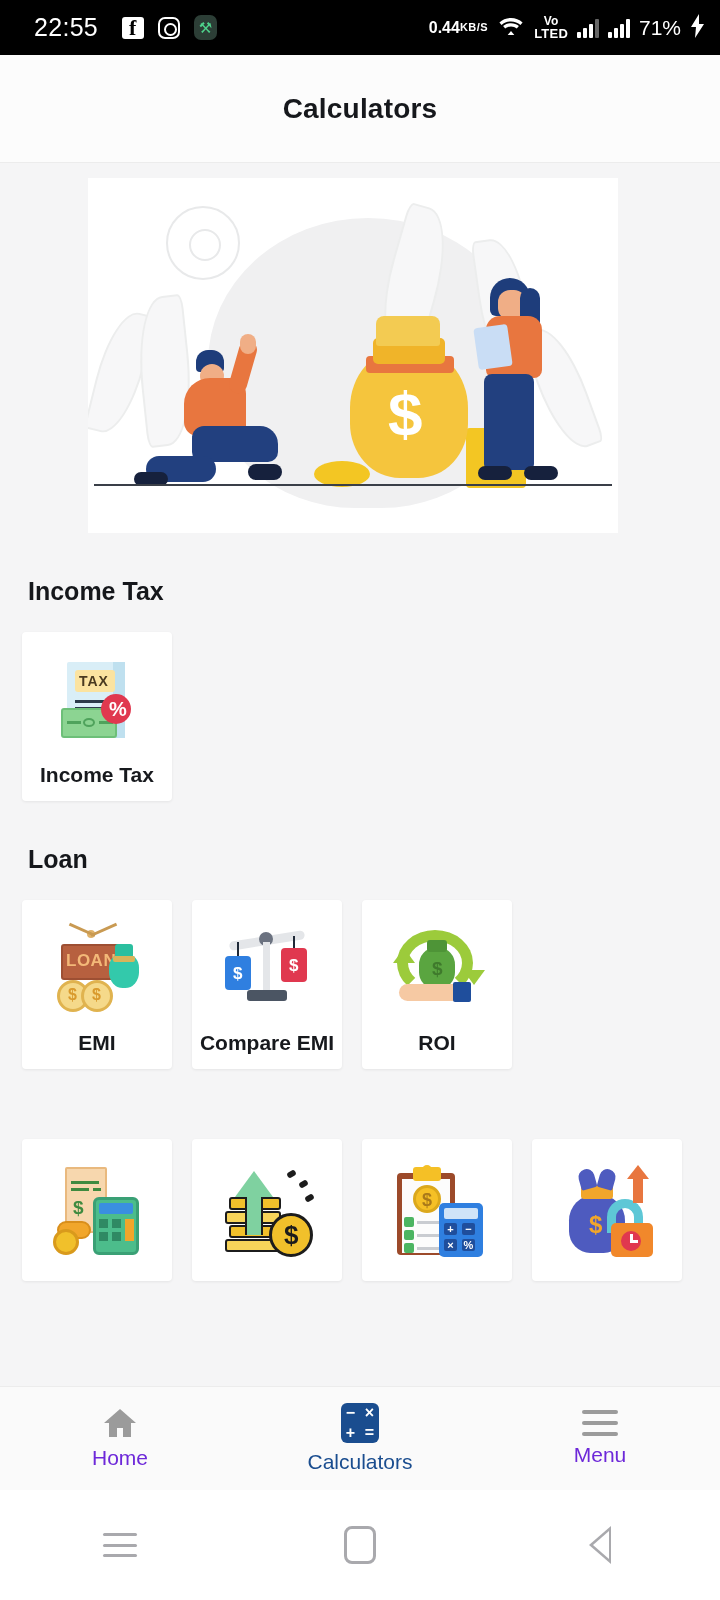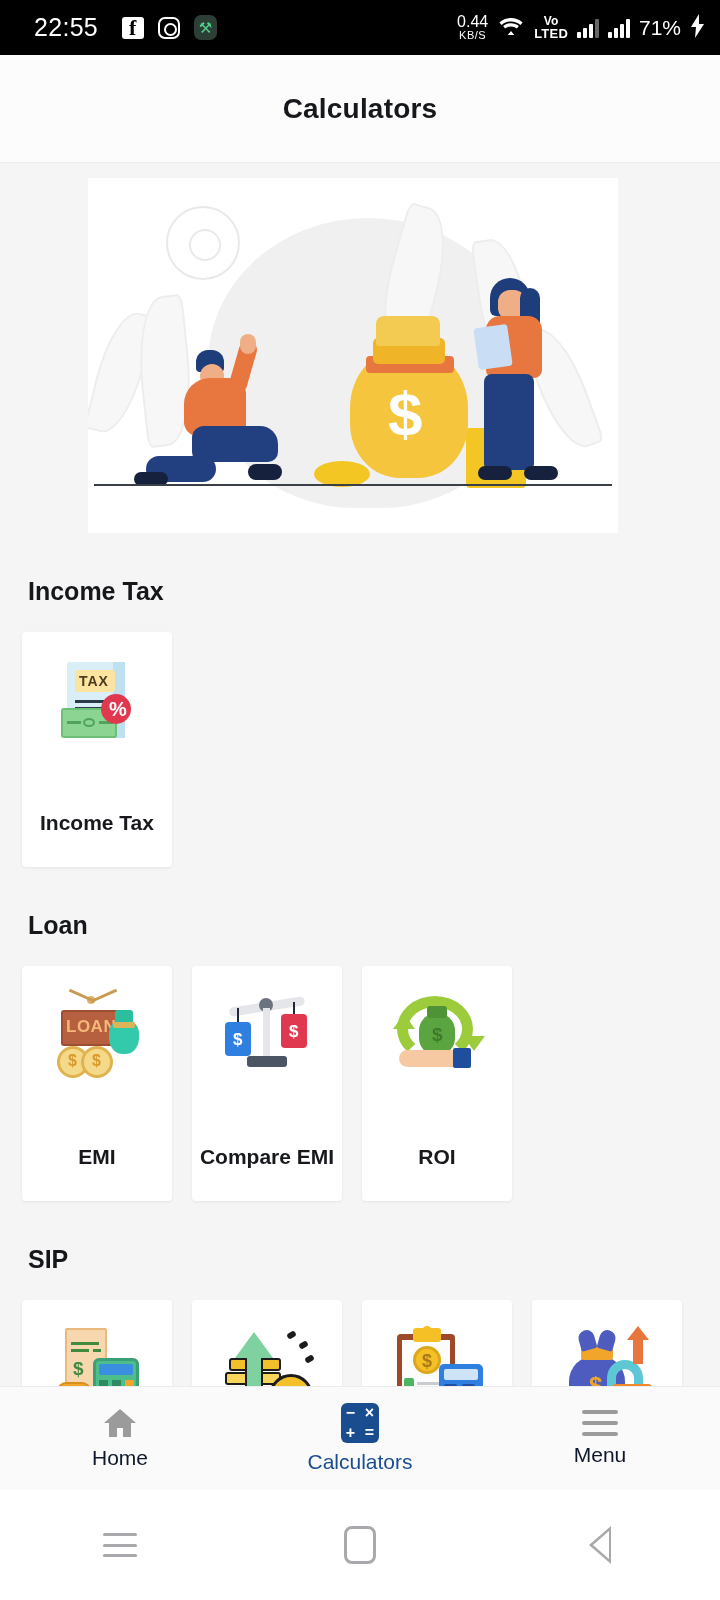--- a/index.html
+++ b/index.html
@@ -14,21 +14,21 @@
   
   .statusbar {
     height:55px; background:#000; color:#fff;
     display:flex; align-items:center; flex-shrink:0;
     padding:0 14px 0 34px;
   }
   .sb-time { font-size:25px; letter-spacing:.3px; font-weight:400; }
   .sb-left-icons { display:flex; align-items:center; gap:14px; margin-left:24px; }
   .sb-spacer { flex:1; }
   .sb-right { display:flex; align-items:center; gap:9px; }
-  .sb-net { display:flex; flex-direction:column; align-items:center; line-height:1; font-weight:normal; }
+  .sb-net { display:flex; flex-direction:row; align-items:center; line-height:1; font-weight:bold; }
   .sb-net .n1 { font-size:16px; }
   .sb-net .n2 { font-size:11px; letter-spacing:.5px; }
   .sb-volte { display:flex; flex-direction:column; align-items:center; line-height:1; font-weight:bold; }
   .sb-volte .v1 { font-size:12px; }
   .sb-volte .v2 { font-size:13px; letter-spacing:.2px; }
   .sb-batt { font-size:21px; }
   .fb-ico { width:22px; height:22px; background:#fff; border-radius:3px; position:relative; }
   .fb-ico:after { content:"f"; position:absolute; left:7px; top:-2px; color:#000; font-size:22px; font-weight:bold; font-family:"Liberation Serif",serif; }
   .ig-ico { width:22px; height:22px; border:2.5px solid #fff; border-radius:7px; position:relative; }
   .ig-ico:after { content:""; position:absolute; left:4px; top:4px; width:9px; height:9px; border:2.5px solid #fff; border-radius:50%; }
@@ -75,37 +75,36 @@
   .coin { position:absolute; background:#f3c623; border-radius:50%; }
   .pers { position:absolute; }
   .ground { position:absolute; left:6px; bottom:47px; width:518px; height:2px; background:#3a3f48; }
 
   .sec-title { font-size:25px; font-weight:bold; color:#15171b; padding:0 0 0 28px; }
 
   .row { display:flex; gap:20px; padding-left:22px; }
   .card {
     width:150px; background:#fff; border-radius:4px;
     display:flex; flex-direction:column; align-items:center;
-    padding:26px 6px 30px 6px;
+    padding:26px 6px 12px 6px;
     box-shadow:0 1px 3px rgba(0,0,0,.07);
-    gap:48px;
   }
   .card-icon { width:92px; height:92px; position:relative; margin-bottom:12px; }
   .card-label { font-size:21px; font-weight:bold; color:#17191d; text-align:center; line-height:1.28; }
 
   
   .ip { position:absolute; }
 
   
   .bottomnav {
     height:104px; background:#fafafa; flex-shrink:0;
     display:flex; align-items:center; border-top:1px solid #ececec;
   }
   .nav-item { flex:1; display:flex; flex-direction:column; align-items:center; justify-content:center; gap:7px; }
-  .nav-label { font-size:21px; color:#0f172a; }
+  .nav-label { font-size:21px; color:#6d28d9; }
   .nav-label.active { color:#1a4d8f; }
   .home-ico { width:36px; height:32px; position:relative; }
   .calc-nav { width:38px; height:40px; background:#1a4d8f; border-radius:6px; display:grid; grid-template-columns:1fr 1fr; grid-template-rows:1fr 1fr; align-items:center; justify-items:center; color:#fff; font-size:16px; font-weight:bold; line-height:1; }
   .menu-ico { width:36px; height:26px; display:flex; flex-direction:column; justify-content:space-between; }
   .menu-ico i { display:block; height:4px; background:#9b9b9b; border-radius:2px; }
 
   
   .androidnav { height:110px; background:#fff; flex-shrink:0; display:flex; align-items:center; }
   .and-item { flex:1; display:flex; align-items:center; justify-content:center; }
   .and-recents { width:34px; height:24px; display:flex; flex-direction:column; justify-content:space-between; }
@@ -292,21 +291,20 @@
           <span class="ip" style="left:41px; top:32px; font-size:19px; font-weight:bold; color:#3f7a2c;">$</span>
           <span class="ip" style="left:8px;  top:58px; width:62px; height:17px; background:#f6c9a3; border-radius:9px 3px 3px 9px;"></span>
           <span class="ip" style="left:62px; top:56px; width:18px; height:20px; background:#1f4e9c; border-radius:2px;"></span>
         </div>
         <div class="card-label">ROI</div>
       </div>
 
     </div>
 
     <div style="height:44px"></div>
-    <div class="sec-title">SIP</div>
     <div style="height:26px"></div>
     <div class="row">
 
       <div class="card">
         <div class="card-icon">
           <span class="ip" style="left:14px; top:2px; width:42px; height:66px; background:#f7d7ae; border:2px solid #e9b97e; border-radius:2px;"></span>
           <span class="ip" style="left:20px; top:16px; width:28px; height:3px; background:#3f8a3f;"></span>
           <span class="ip" style="left:20px; top:23px; width:18px; height:3px; background:#3f8a3f;"></span>
           <span class="ip" style="left:42px; top:23px; width:8px; height:3px; background:#3f8a3f;"></span>
           <span class="ip" style="left:22px; top:32px; font-size:19px; font-weight:bold; color:#3f8a3f;">$</span>

